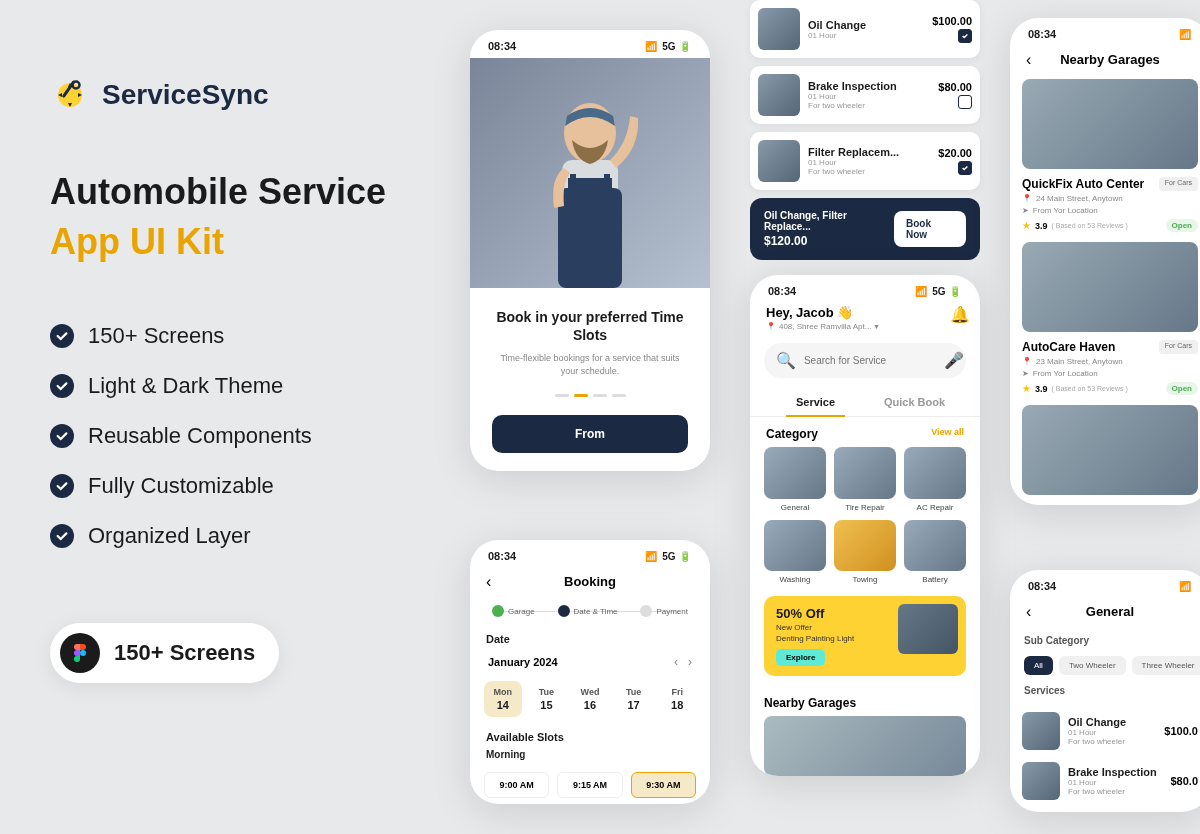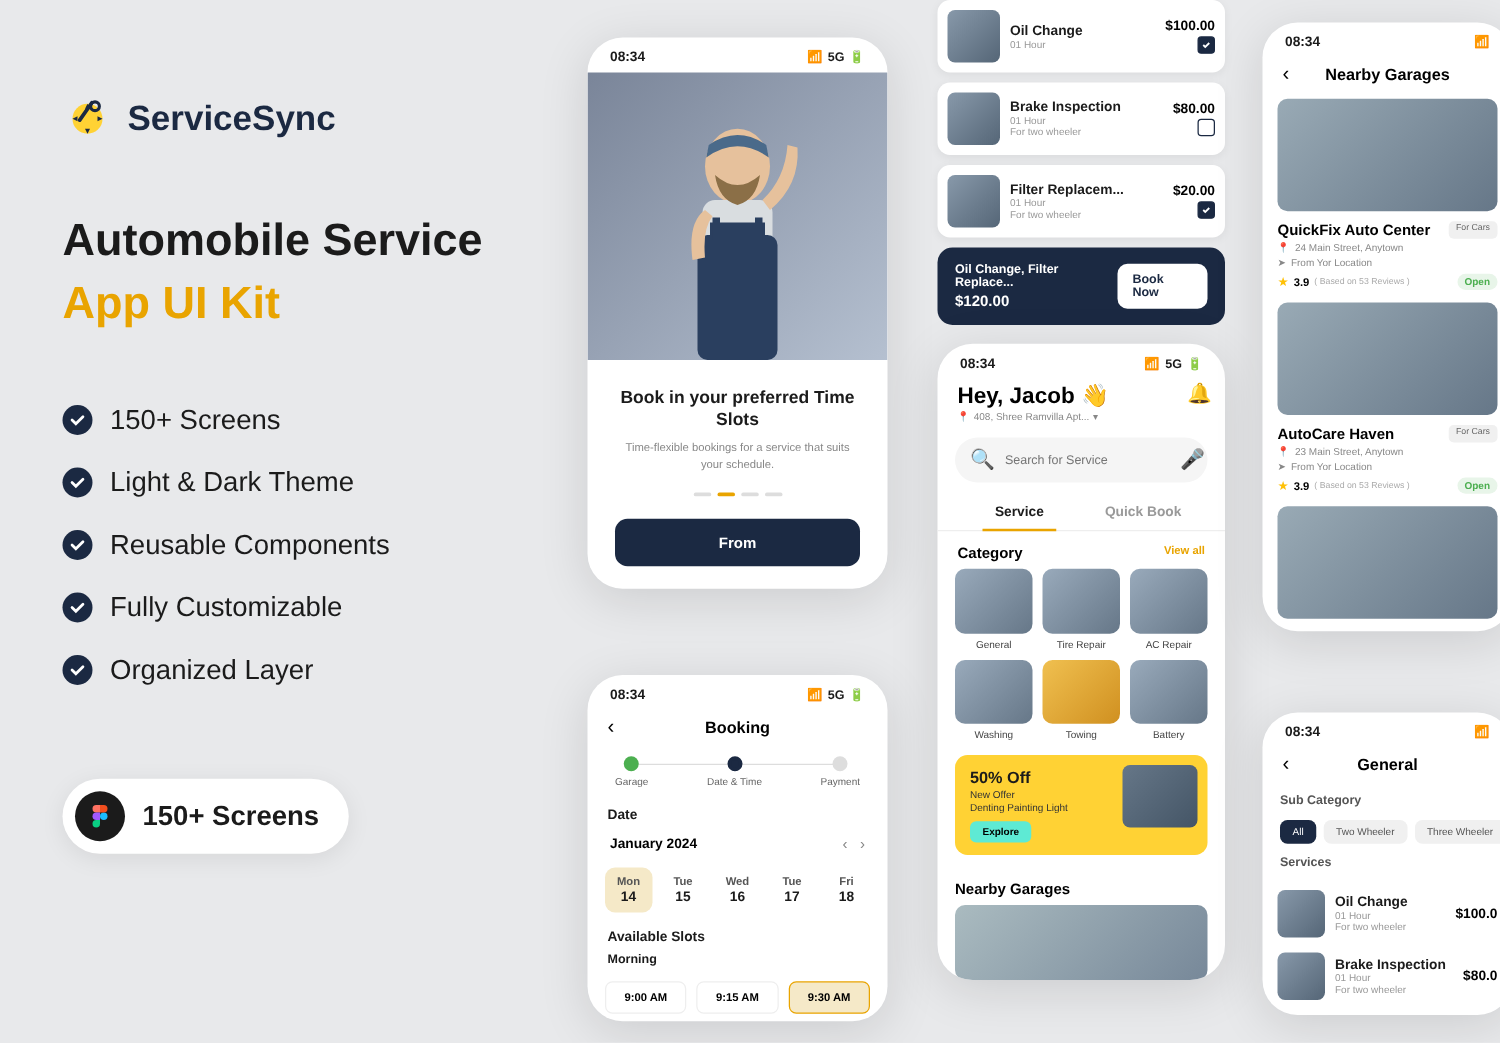--- a/index.html
+++ b/index.html
@@ -39,21 +39,21 @@
 .dot.active { background: #e9a400; }
 .next-btn { margin-top: 18px; background: #1b2942; color: #fff; border-radius: 10px; padding: 12px; font-size: 12px; font-weight: 600; }
 
 
 .phone-booking { left: 470px; top: 540px; width: 240px; }
 .screen-header { display: flex; align-items: center; justify-content: center; position: relative; padding: 6px 16px 12px; }
 .back-chev { position: absolute; left: 16px; font-size: 16px; }
 .screen-title { font-size: 13px; font-weight: 700; }
 .stepper { display: flex; align-items: center; justify-content: space-between; padding: 4px 22px 10px; position: relative; }
 .stepper::before { content: ''; position: absolute; top: 10px; left: 34px; right: 34px; height: 1px; background: #ddd; }
-.step { display: flex; flex-direction: column; align-items: center; gap: 4px; z-index: 1; }
+.step { display: flex; flex-direction: row; align-items: center; gap: 4px; z-index: 1; }
 .step-dot { width: 12px; height: 12px; border-radius: 50%; background: #ddd; }
 .step-dot.done { background: #4caf50; }
 .step-dot.active { background: #1b2942; border: 3px solid #1b2942; box-sizing: content-box; width: 6px; height: 6px; }
 .step-label { font-size: 8px; color: #666; }
 .section-label { font-size: 11px; font-weight: 700; color: #1b1b1b; padding: 6px 16px; }
 .month-row { display: flex; align-items: center; justify-content: space-between; padding: 4px 18px; }
 .month { font-size: 11px; font-weight: 700; }
 .month-nav { display: flex; gap: 10px; color: #888; font-size: 12px; }
 .cal-days { display: flex; gap: 6px; padding: 8px 14px; }
 .cal-day { flex: 1; text-align: center; padding: 6px 2px; border-radius: 8px; }
@@ -77,21 +77,21 @@
 .svc-check.checked { background: #1b2942; }
 .book-bar { background: #1b2942; border-radius: 12px; padding: 12px 14px; display: flex; justify-content: space-between; align-items: center; margin-top: 4px; }
 .book-left { color: #fff; }
 .book-summary { font-size: 10px; font-weight: 600; }
 .book-total { font-size: 12px; font-weight: 700; margin-top: 2px; }
 .book-btn { background: #fff; color: #1b2942; font-size: 10px; font-weight: 700; padding: 7px 12px; border-radius: 8px; }
 
 
 .phone-home { left: 750px; top: 275px; width: 230px; }
 .greet-row { display: flex; justify-content: space-between; align-items: flex-start; padding: 2px 16px; }
-.greet { font-size: 18px; font-weight: 700; }
+.greet { font-size: 13px; font-weight: 700; }
 .addr { font-size: 8px; color: #888; display: flex; align-items: center; gap: 3px; margin-top: 2px; }
 .bell { width: 14px; height: 14px; color: #888; }
 .search-box { margin: 10px 14px; background: #f5f5f5; border-radius: 18px; padding: 8px 12px; display: flex; align-items: center; gap: 8px; }
 .search-box input { border: none; background: transparent; flex: 1; font-size: 10px; outline: none; }
 .tabs { display: flex; padding: 0 16px; border-bottom: 1px solid #eee; }
 .tab { flex: 1; text-align: center; padding: 8px 0; font-size: 11px; font-weight: 600; color: #999; position: relative; }
 .tab.active { color: #1b1b1b; }
 .tab.active::after { content: ''; position: absolute; bottom: -1px; left: 20%; right: 20%; height: 2px; background: #e9a400; }
 .cat-header { display: flex; justify-content: space-between; padding: 10px 16px 6px; }
 .cat-title { font-size: 12px; font-weight: 700; }

